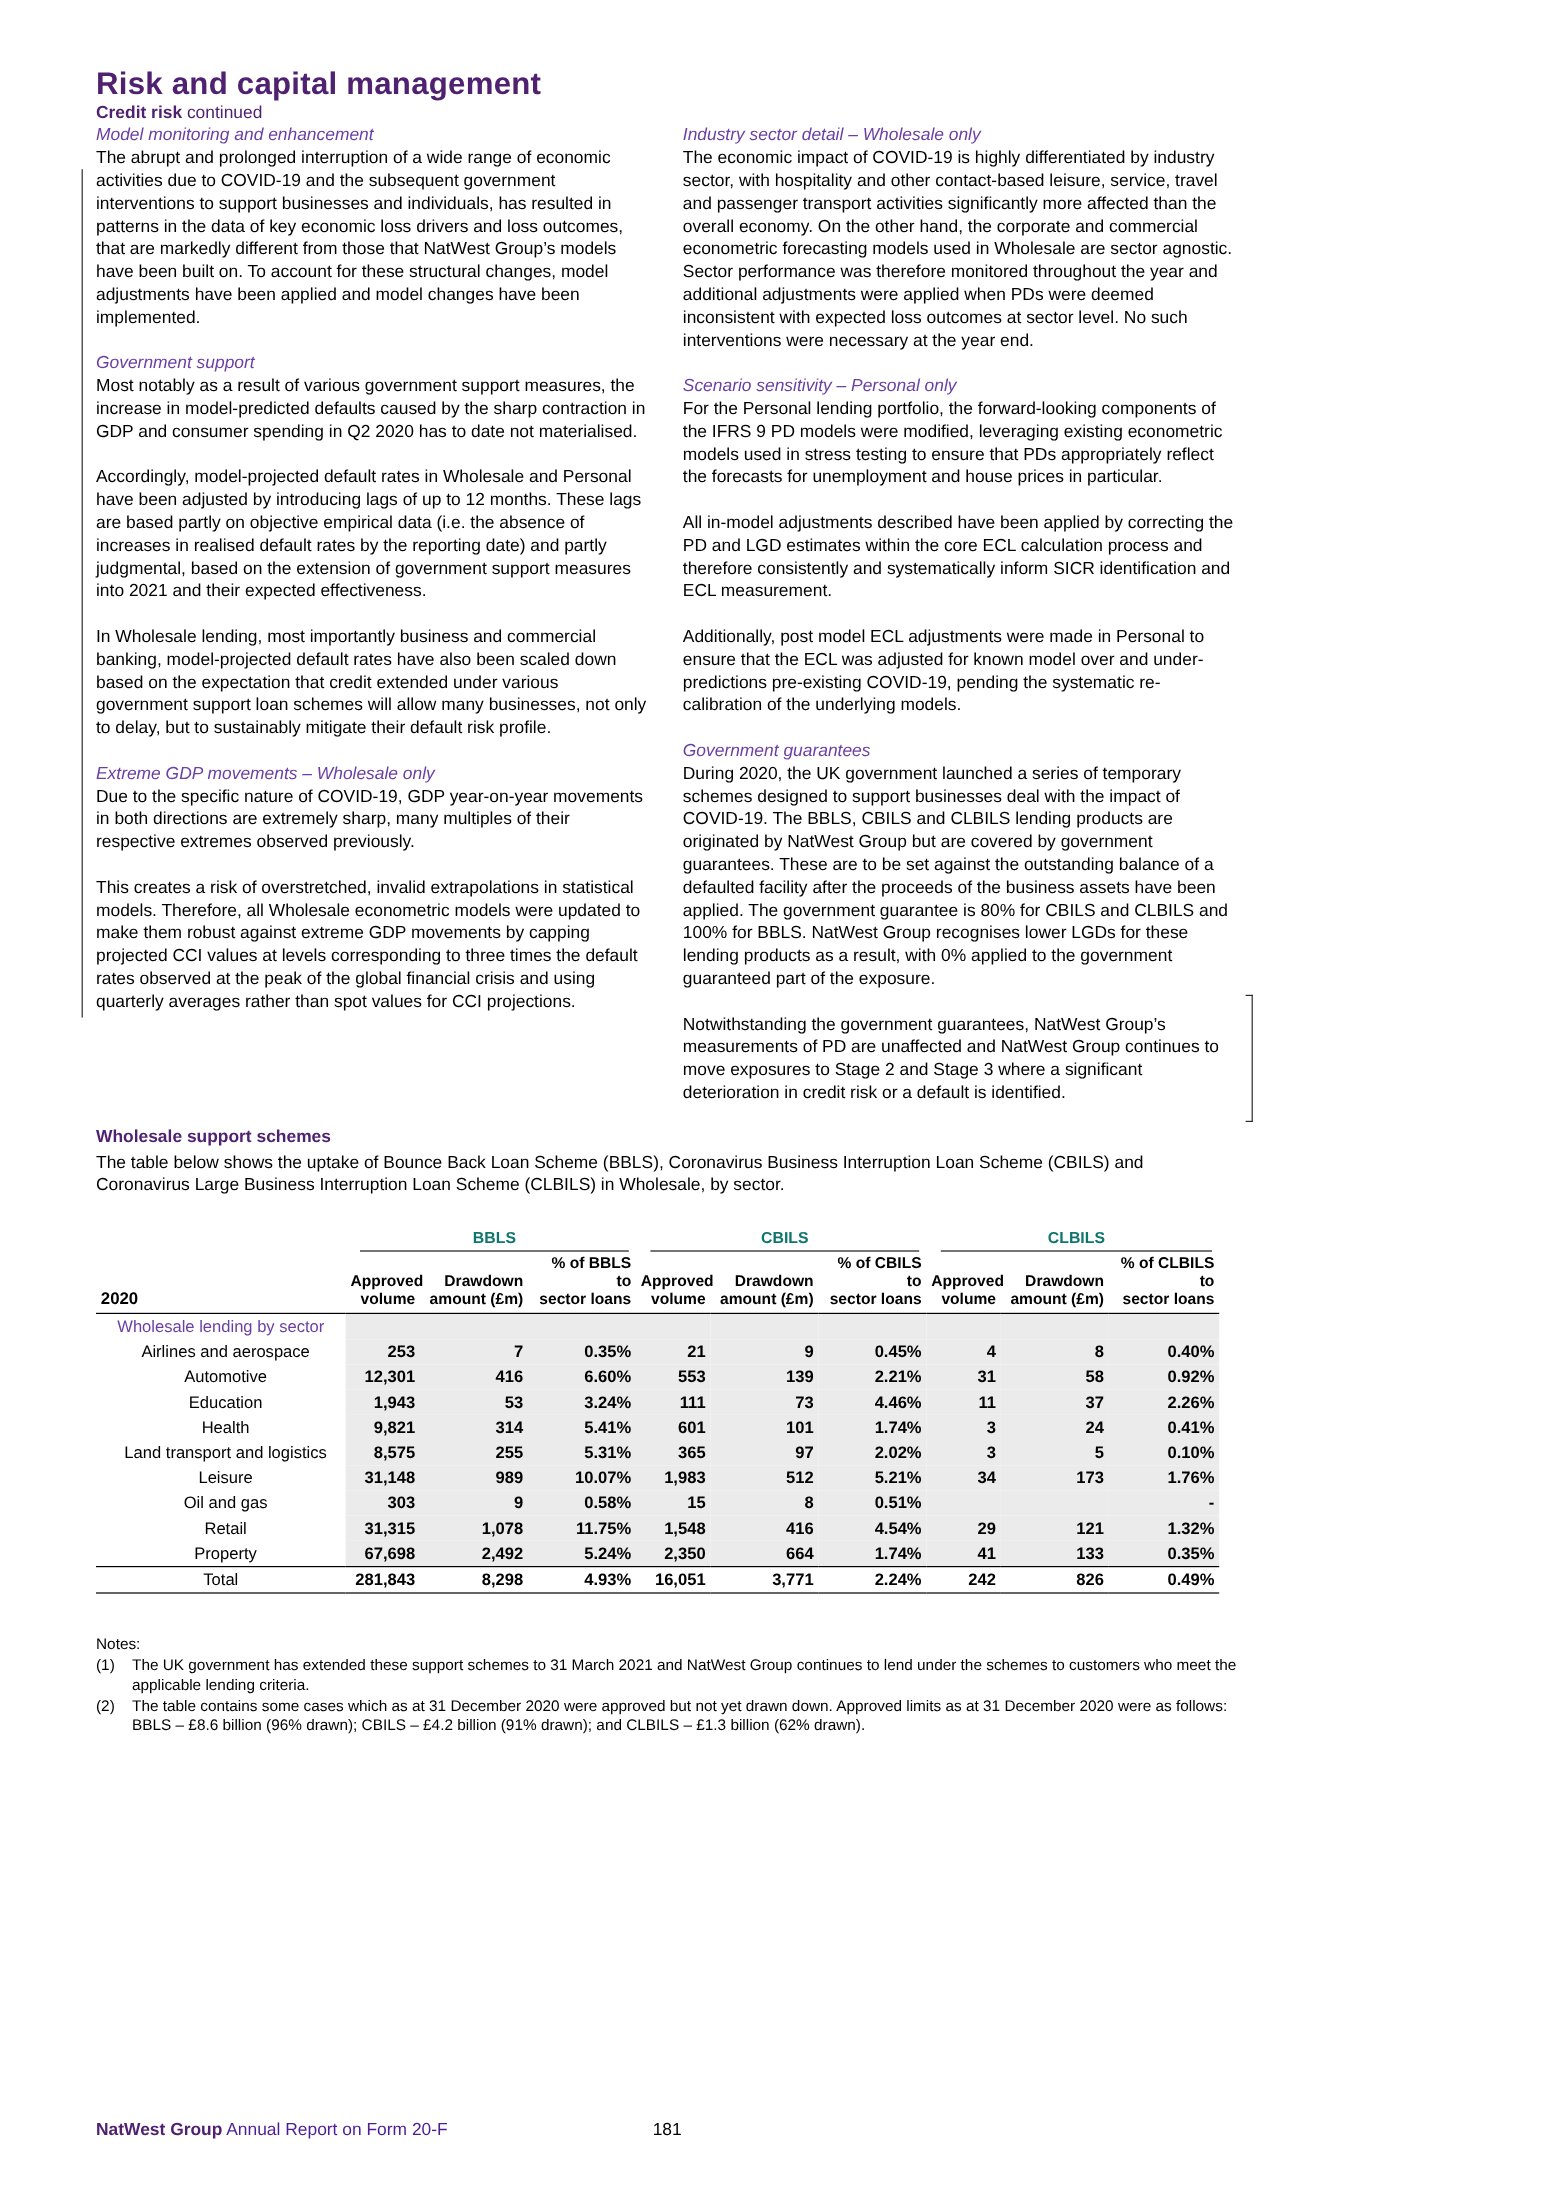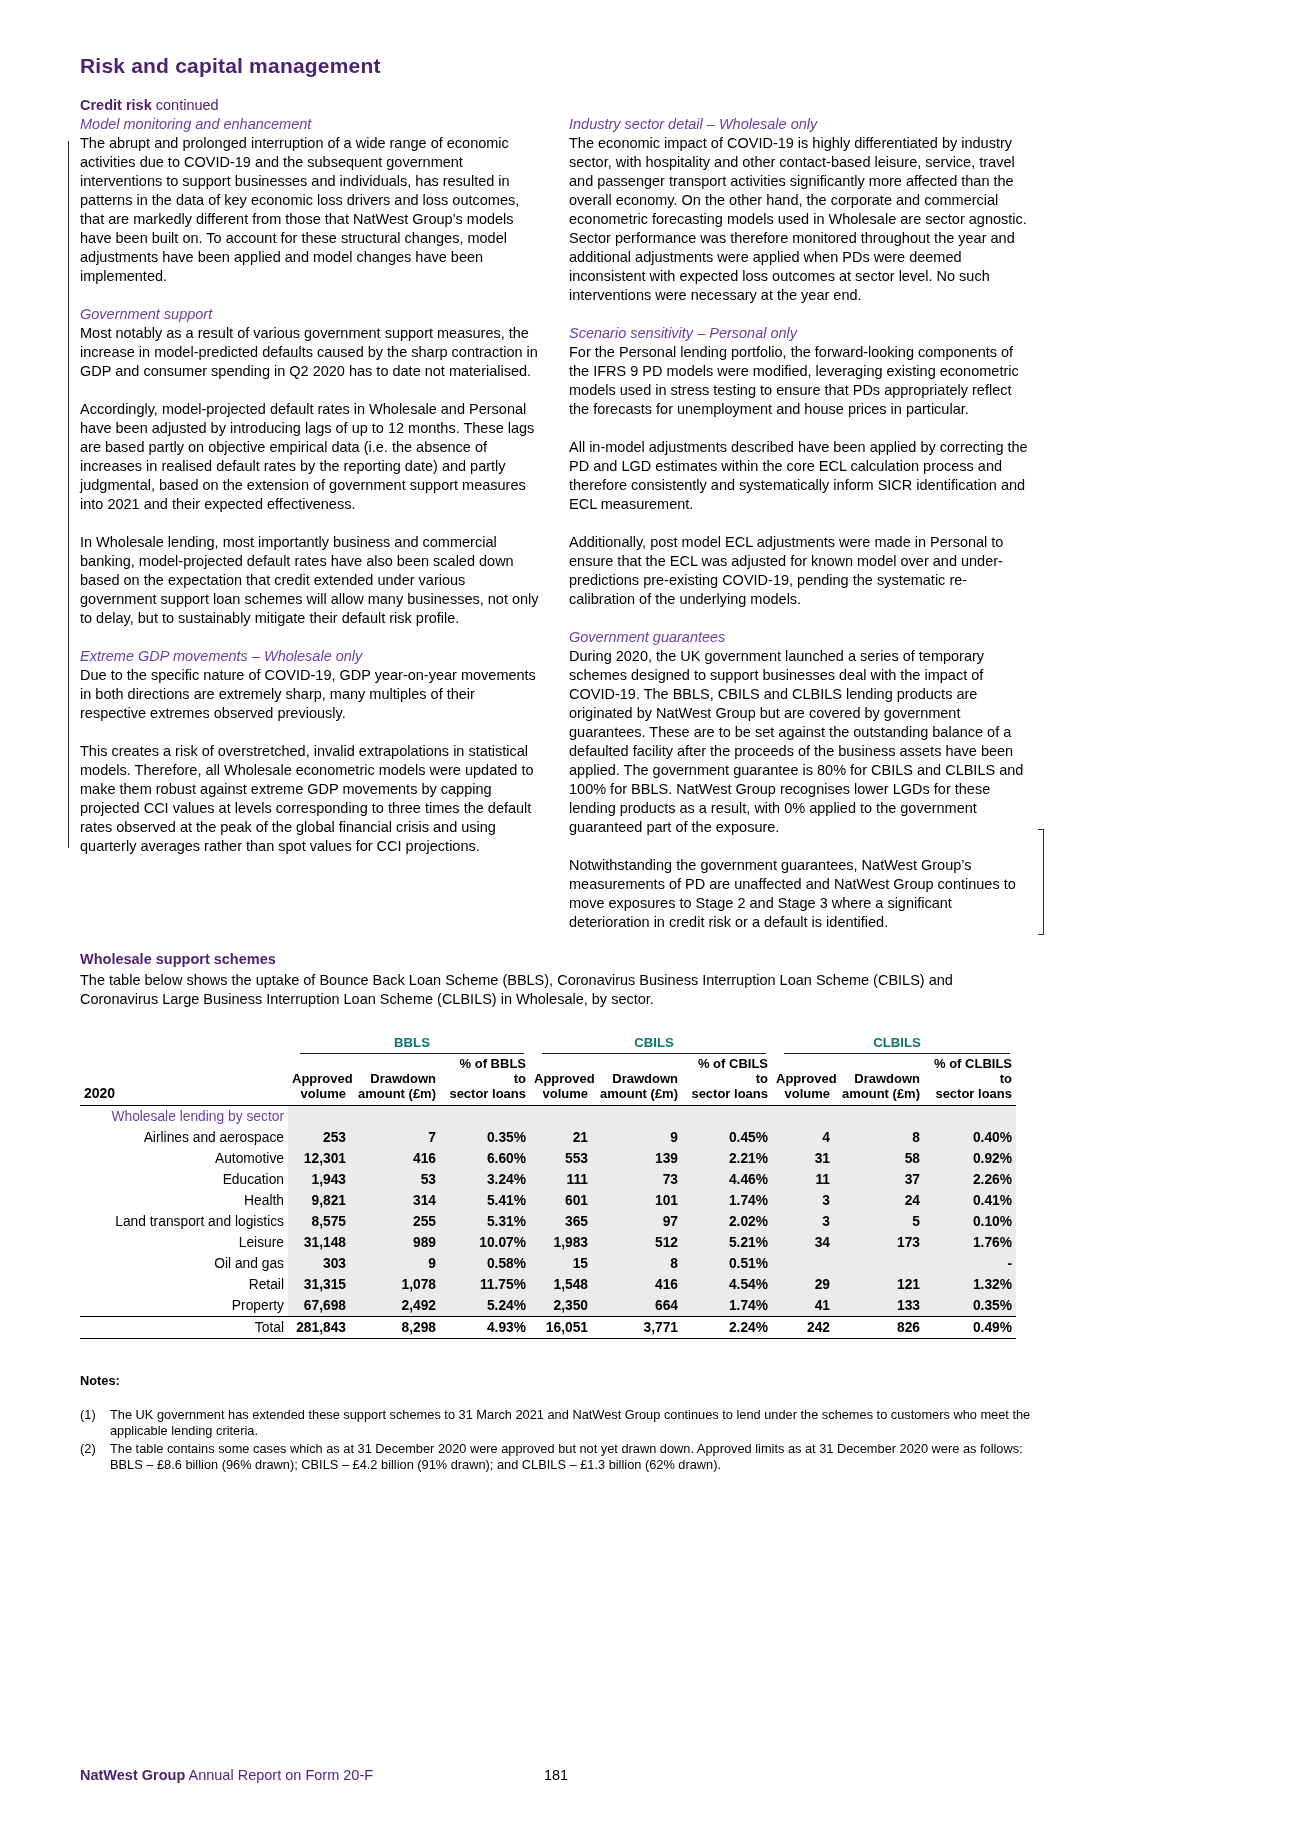--- a/index.html
+++ b/index.html
@@ -5,21 +5,21 @@
   * { margin:0; padding:0; box-sizing:border-box; }
   html,body { background:#ffffff; }
   body {
     width:1300px; height:1839px;
     font-family:"Liberation Sans", sans-serif;
     color:#000;
   }
   .page { position:relative; width:1300px; height:1839px; overflow:hidden; background:#fff; }
   .content { position:absolute; left:80px; top:54px; width:952px; }
 
-  h1.page-title { color:#4f2170; font-size:21px; font-weight:bold; letter-spacing:.2px; margin-bottom:18px; }
+  h1.page-title { color:#4f2170; font-size:26px; font-weight:bold; letter-spacing:.2px; }
 
   .cols { display:flex; gap:26px; }
   .col { width:463px; font-size:14.5px; line-height:19px; }
   .col.right { margin-top:19px; }
 
   .section-head { color:#4f2170; font-size:14.5px; line-height:19px; }
   .section-head .bold { font-weight:bold; }
 
   .subhead { color:#6b3fa3; font-style:italic; font-weight:normal; font-size:14.5px; line-height:19px; margin-top:19px; }
   .col p { margin-top:19px; }
@@ -38,30 +38,30 @@
   .ts-intro { font-size:14.5px; line-height:19px; margin-top:2px; }
 
   table.support { border-collapse:collapse; width:936px; margin-top:26px; font-size:13.8px; table-layout:fixed; }
   table.support th, table.support td { padding:2px 4px; vertical-align:bottom; }
   .grp-cell { padding:0 !important; }
   .grp { color:#0f766e; font-weight:bold; font-size:13.2px; text-align:center;
          border-bottom:1px solid #1a1a1a; padding:0 0 3px 0; margin:0 6px 0 12px; }
   tr.colhead-row th { font-size:13px; line-height:15px; font-weight:bold; text-align:right;
          border-bottom:1px solid #000; padding-bottom:4px; }
   tr.colhead-row th.year { text-align:left; font-size:14px; }
-  td.label { text-align:right; white-space:pre-line; line-height:17px; }
+  td.label { text-align:center; white-space:pre-line; line-height:17px; }
   td.label.indent { padding-left:12px; }
   td.label.purple { color:#6b3fa3; }
   td.num { text-align:right; font-weight:bold; line-height:17px; }
   td.shaded { background:#ebebeb; }
   tr.total-row td { border-top:1px solid #000; border-bottom:1px solid #000; }
 
   
   .notes { margin-top:34px; width:952px; font-size:12.8px; line-height:16px; }
-  .notes-heading { margin-bottom:18px;font-weight:bold; }
+  .notes-heading { margin-bottom:2px; }
   .note { display:flex; margin-top:2px; }
   .note-num { width:30px; flex:0 0 30px; }
   .note-text { flex:1; }
 
   
   .footer { position:absolute; left:80px; top:1767px; width:952px; font-size:14.5px; }
   .footer .brand { font-weight:bold; color:#4f2170; }
   .footer .suffix { color:#4c1d95; }
   .footer .pageno { position:absolute; left:0; width:100%; text-align:center; top:0; color:#000; }
 </style>

